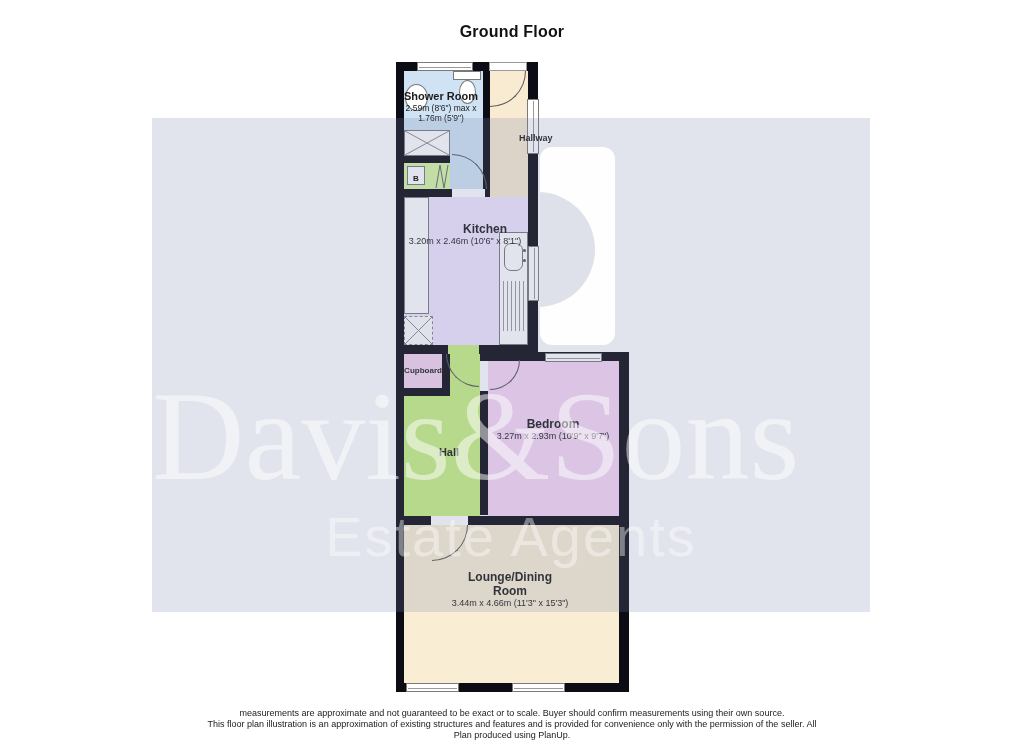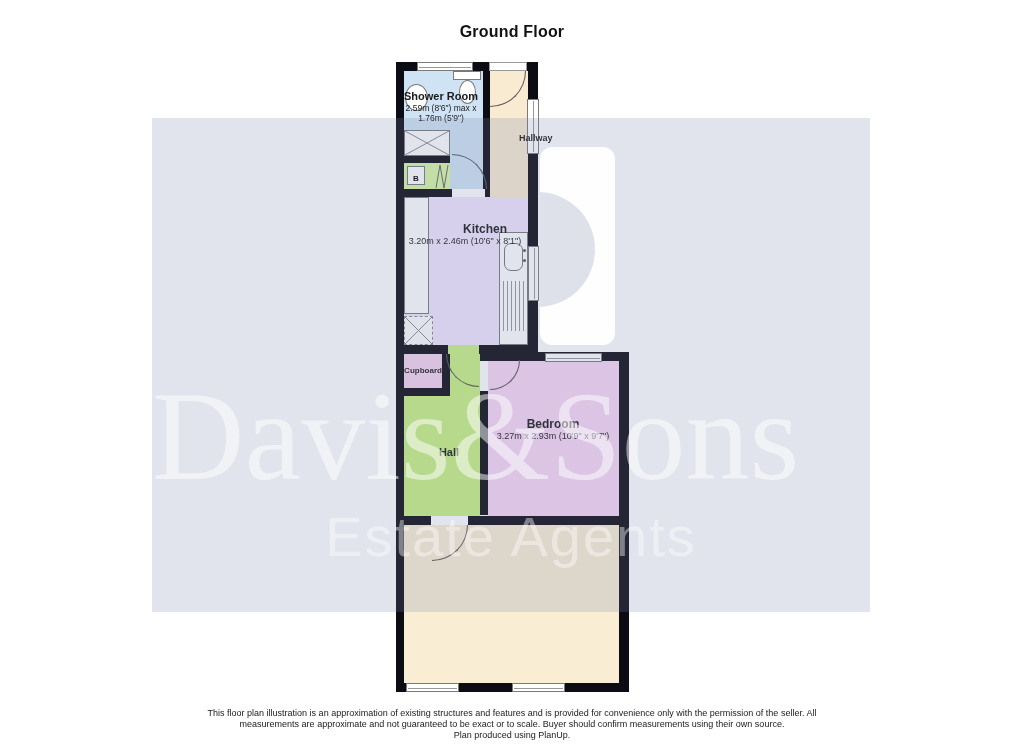--- a/index.html
+++ b/index.html
@@ -160,21 +160,25 @@
     <div class="room-label" style="left:6px;top:304px;width:44px;">
       <div class="rname-xxs" style="position:static;">Cupboard</div>
     </div>
     <div class="room-label" style="left:24px;top:384px;width:60px;">
       <div class="rname-sm" style="position:static;">Hall</div>
     </div>
     <div class="room-label" style="left:98px;top:355px;width:120px;">
       <div class="rname" style="position:static;">Bedroom</div>
       <div class="rdim" style="position:static;">3.27m x 2.93m (10'9" x 9'7")</div>
     </div>
+    <div class="room-label" style="left:55px;top:508px;width:120px;">
+      <div class="rname" style="position:static;">Lounge/Dining Room</div>
+      <div class="rdim" style="position:static;">3.44m x 4.66m (11'3" x 15'3")</div>
+    </div>
   </div>
 
   <div class="footer">
+    <div>measurements are approximate and not guaranteed to be exact or to scale.  Buyer should confirm measurements using their own source.</div>
     <div>This floor plan illustration is an approximation of existing structures and features and is provided for convenience only with the permission of the seller. All</div>
-    <div>measurements are approximate and not guaranteed to be exact or to scale.  Buyer should confirm measurements using their own source.</div>
     <div>Plan produced using PlanUp.</div>
   </div>
 
 </div>
 
 </body></html>

